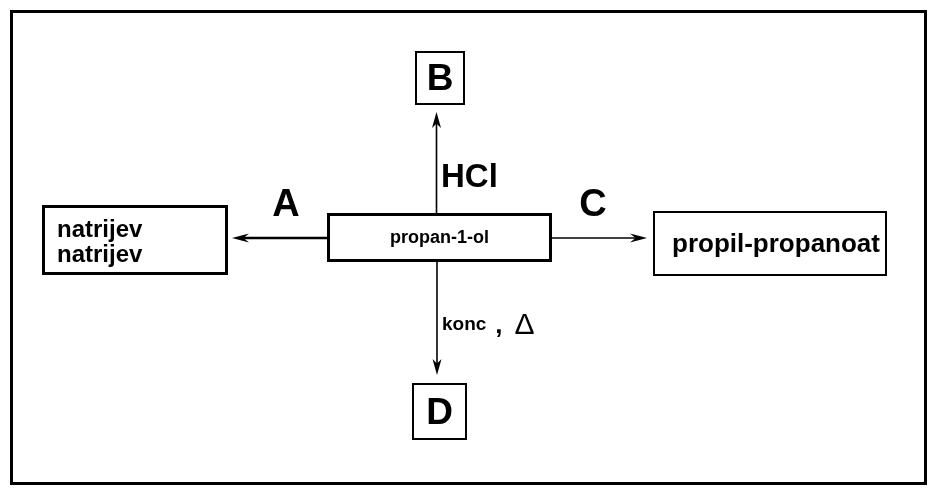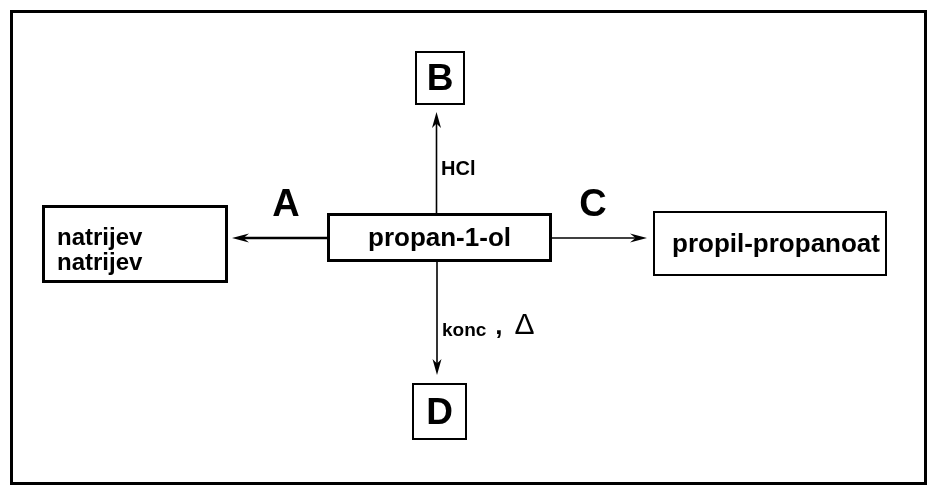--- a/index.html
+++ b/index.html
@@ -45,61 +45,61 @@
   }
   .box-top {
     left: 415px; top: 51px; width: 50px; height: 54px;
     font-size: 37px;
   }
   .box-bottom {
     left: 412px; top: 383px; width: 55px; height: 57px;
     font-size: 37px;
   }
   .box-left {
-    left: 42px; top: 205px; width: 186px; height: 78px;
+    left: 42px; top: 205px; width: 186px; height: 70px;
     border-width: 3px;
     display: block;
     font-size: 24px;
     line-height: 25px;
-    padding: 16px 0 0 12px;
+    padding: 8px 0 0 12px;
   }
   .box-center {
     left: 327px; top: 213px; width: 225px; height: 49px;
     border-width: 3px;
-    font-size: 26px;
+    font-size: 18px;
   }
   .box-right {
     left: 653px; top: 211px; width: 234px; height: 65px;
     font-size: 26px;
     padding-left: 12px;
   }
   .arrow-letter {
     position: absolute;
     font-size: 38px;
     font-weight: bold;
     line-height: 1.15;
     width: 56px;
     text-align: center;
   }
   .label-a { left: 258px; top: 182px; }
   .label-c { left: 565px; top: 182px; }
   .label-hcl {
     position: absolute;
     left: 441px;
     top: 157px;
-    font-size: 20px;
+    font-size: 33px;
     font-weight: bold;
     line-height: 1.15;
   }
   .label-cond {
     position: absolute;
     left: 442px;
     top: 307px;
     display: flex;
-    align-items: flex-end;
+    align-items: center;
     white-space: pre;
   }
   .cond-prefix {
     font-size: 19px;
     font-weight: bold;
     margin-right: 9px;
   }
   .cond-formula {
     font-size: 26px;
     font-weight: bold;

